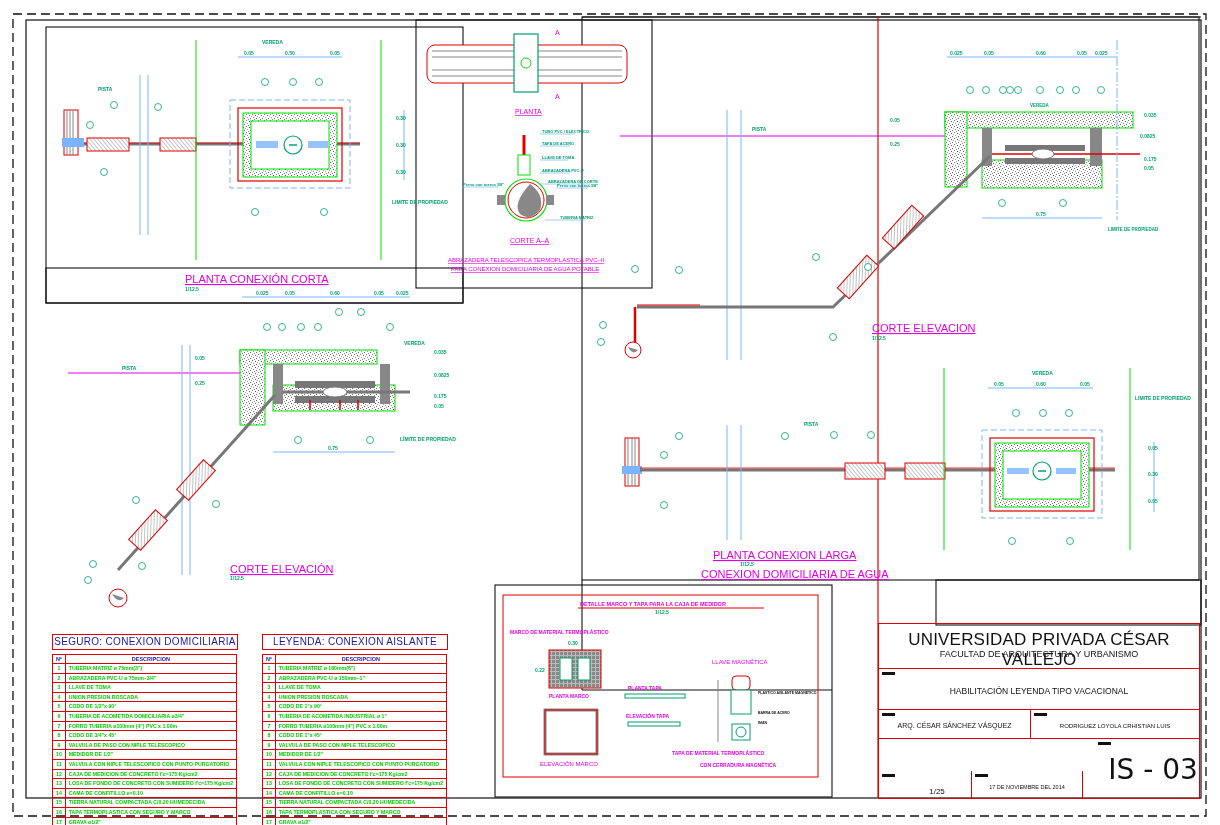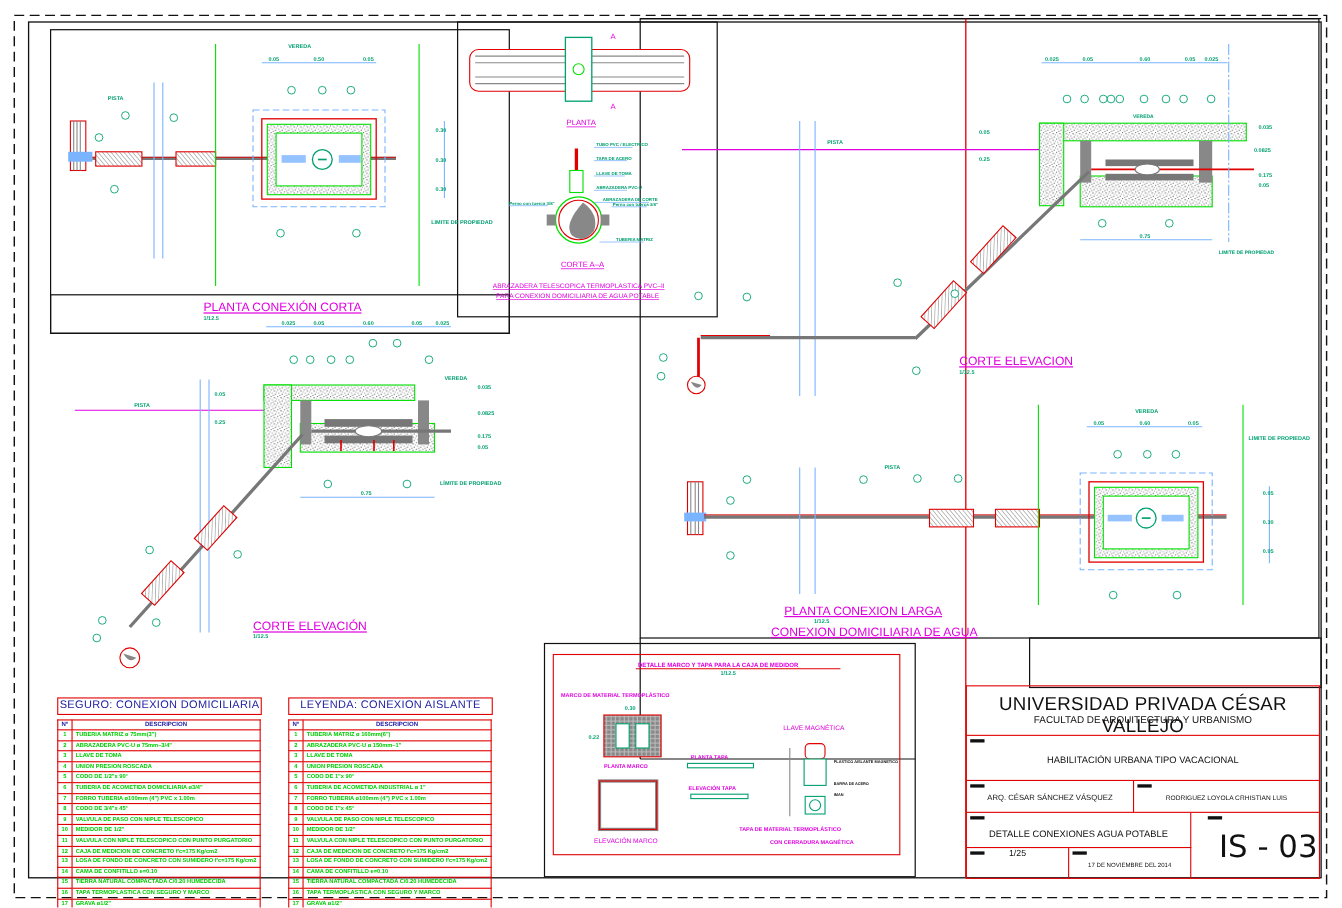--- a/index.html
+++ b/index.html
@@ -526,39 +526,35 @@
   </table>
 </div>
 
 <div class="tb" style="left:878px;top:623px;width:322px;height:176px;">
   <div class="tb-cell" style="left:0;top:0;width:320px;height:45px;border:none;border-bottom:1px solid #e00000;">
     <div class="tb-text" style="top:6px;font-size:17px;letter-spacing:.2px;">UNIVERSIDAD PRIVADA CÉSAR VALLEJO</div>
     <div class="tb-text" style="top:25px;font-size:9px;">FACULTAD DE ARQUITECTURA Y URBANISMO</div>
   </div>
   <div class="tb-cell" style="left:0;top:45px;width:320px;height:41px;border:none;border-bottom:1px solid #e00000;">
     <div class="tb-tag"></div>
-    <div class="tb-text" style="top:17px;font-size:8.5px;">HABILITACIÓN URBANA  TIPO VACACIONAL</div>
+    <div class="tb-text" style="top:17px;font-size:8.5px;">HABILITACIÓN LEYENDA  TIPO VACACIONAL</div>
   </div>
   <div class="tb-cell" style="left:0;top:86px;width:152px;height:29px;border:none;border-bottom:1px solid #e00000;border-right:1px solid #e00000;">
     <div class="tb-tag"></div>
     <div class="tb-text" style="top:12px;font-size:7px;">ARQ. CÉSAR SÁNCHEZ VÁSQUEZ</div>
   </div>
   <div class="tb-cell" style="left:152px;top:86px;width:168px;height:29px;border:none;border-bottom:1px solid #e00000;">
     <div class="tb-tag"></div>
     <div class="tb-text" style="top:13px;font-size:6px;">RODRIGUEZ LOYOLA CRHISTIAN LUIS</div>
   </div>
-  <div class="tb-cell" style="left:0;top:115px;width:204px;height:32px;border:none;border-bottom:1px solid #e00000;border-right:1px solid #e00000;">
-    <div class="tb-tag"></div>
-    <div class="tb-text" style="top:14px;font-size:8.5px;">DETALLE CONEXIONES AGUA POTABLE</div>
-  </div>
   <div class="tb-cell" style="left:216px;top:115px;width:116px;height:59px;border:none;">
     <div class="tb-tag"></div>
     <div class="tb-text" style="top:14px;font-size:28px;font-family:'DejaVu Sans',sans-serif;">IS - 03</div>
   </div>
   <div class="tb-cell" style="left:0;top:147px;width:93px;height:27px;border:none;border-right:1px solid #e00000;">
     <div class="tb-tag"></div>
-    <div class="tb-text" style="top:0;font-size:8px;">1/25</div>
+    <div class="tb-text" style="top:16px;font-size:8px;padding-left:12px;">1/25</div>
   </div>
   <div class="tb-cell" style="left:93px;top:147px;width:111px;height:27px;border:none;border-right:1px solid #e00000;">
     <div class="tb-tag"></div>
     <div class="tb-text" style="top:13px;font-size:5.5px;">17 DE NOVIEMBRE DEL 2014</div>
   </div>
 </div>
 
 </body></html>

